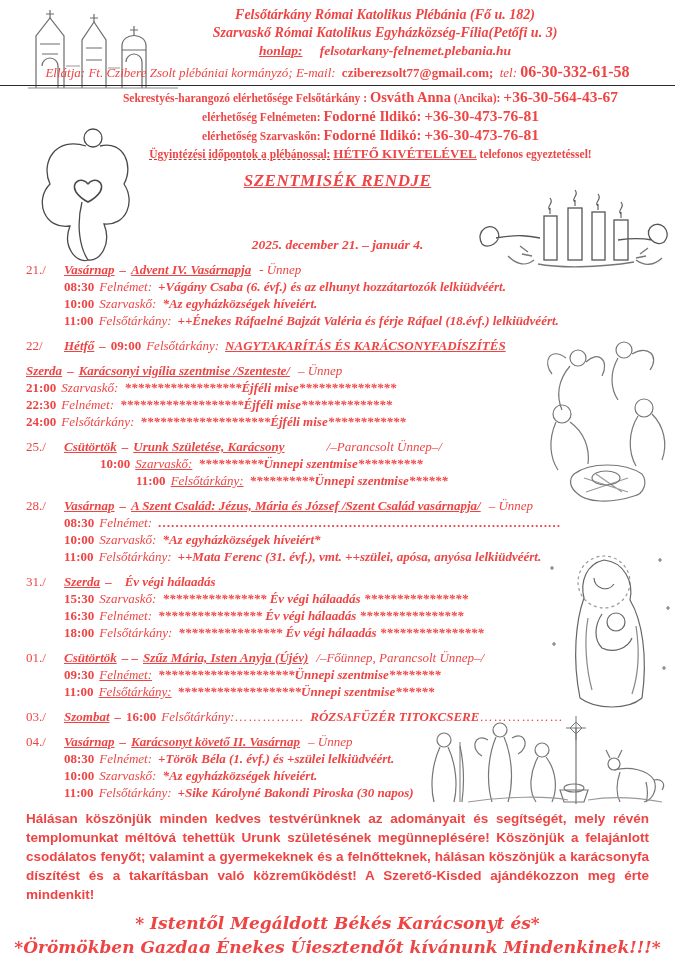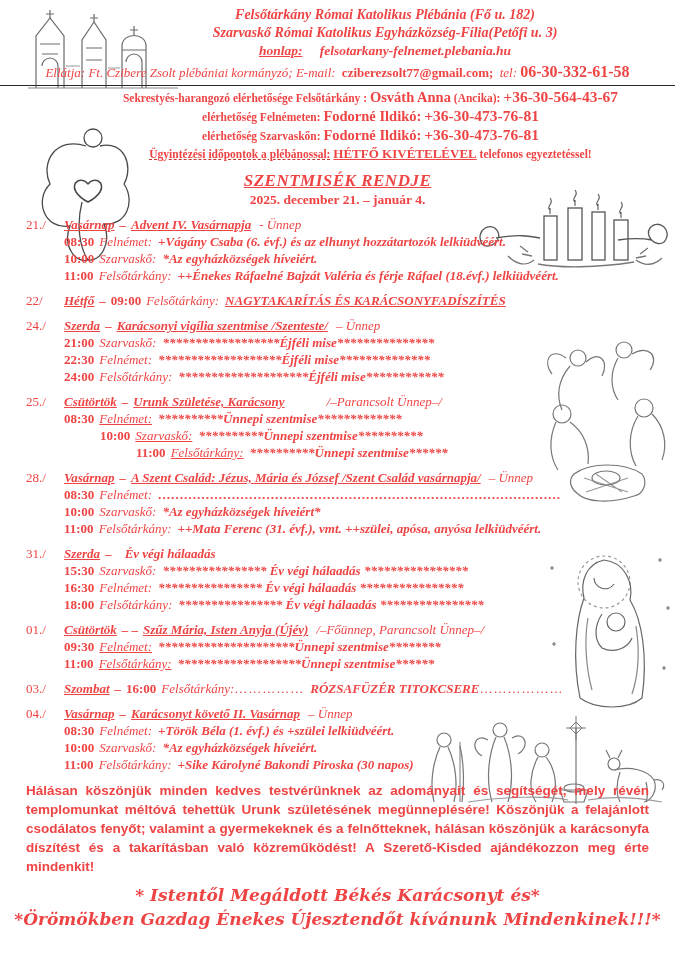--- a/index.html
+++ b/index.html
@@ -24,21 +24,21 @@
   .sac .l1{font-size:11.5px;font-weight:bold;line-height:18px;}
   .sac .big{font-size:14.5px;}
   .sac .huge{font-size:15.5px;}
   .sac .l4{font-size:11.5px;font-weight:bold;line-height:17px;}
   .sac .redu{text-decoration:underline;text-decoration-style:dashed;text-decoration-color:#c0392b;}
   .sac .blku{text-decoration:underline;font-size:13px;}
 
   
   .title-block{text-align:center;margin-top:8px;}
   .title-main{font-size:17px;font-weight:bold;font-style:italic;text-decoration:underline;letter-spacing:.5px;line-height:20px;}
-  .title-date{font-size:13.5px;font-weight:bold;line-height:17px;}
+  .title-date{font-size:13.5px;font-weight:bold;font-style:italic;line-height:17px;margin-top:45px;}
 
   
   .schedule{margin-top:8px;}
   .entry{display:flex;margin:0 8px 8px 26px;}
   .num{width:38px;flex:0 0 38px;font-size:13px;line-height:17px;}
   .ebody{flex:1;}
   .ehead,.mass{font-size:13px;line-height:17px;white-space:nowrap;}
   .day{font-weight:bold;font-style:italic;text-decoration:underline;}
   .sep{font-weight:bold;font-style:italic;margin:0 5px;}
   .etitle{font-weight:bold;font-style:italic;text-decoration:underline;}
@@ -209,33 +209,31 @@
             <div class="mass ind0"><span class="mtime">11:00</span><span class="mplace">Felsőtárkány:</span><span class="mtext">++Énekes Ráfaelné Bajzát Valéria és férje Ráfael (18.évf.) lelkiüdvéért.</span></div>
           </div>
         </div>
         <div class="entry">
           <span class="num">22/</span>
           <div class="ebody">
             <div class="ehead"><span class="day">Hétfő</span><span class="sep">–</span><span class="mtime">09:00</span><span class="mplace">Felsőtárkány:</span><span class="hl u">NAGYTAKARÍTÁS ÉS KARÁCSONYFADÍSZÍTÉS</span></div>
           </div>
         </div>
         <div class="entry">
-          <span class="num">24./</span>
           <div class="ebody">
             <div class="ehead"><span class="day">Szerda</span><span class="sep">–</span><span class="etitle">Karácsonyi vigília szentmise /Szenteste/</span><span class="esuffix">– Ünnep</span></div>
             <div class="mass ind0"><span class="mtime">21:00</span><span class="mplace">Szarvaskő:</span><span class="mtext">******************Éjféli mise***************</span></div>
             <div class="mass ind0"><span class="mtime">22:30</span><span class="mplace">Felnémet:</span><span class="mtext">*******************Éjféli mise**************</span></div>
             <div class="mass ind0"><span class="mtime">24:00</span><span class="mplace">Felsőtárkány:</span><span class="mtext">********************Éjféli mise************</span></div>
           </div>
         </div>
         <div class="entry">
           <span class="num">25./</span>
           <div class="ebody">
             <div class="ehead"><span class="day">Csütörtök</span><span class="sep">–</span><span class="etitle">Urunk Születése, Karácsony</span><span class="esuffix gap">/–Parancsolt Ünnep–/</span></div>
-            <div class="mass ind0"><span class="mtime">08:30</span><span class="mplace u">Felnémet:</span><span class="mtext">**********Ünnepi szentmise*************</span></div>
             <div class="mass ind1"><span class="mtime">10:00</span><span class="mplace u">Szarvaskő:</span><span class="mtext">**********Ünnepi szentmise**********</span></div>
             <div class="mass ind2"><span class="mtime">11:00</span><span class="mplace u">Felsőtárkány:</span><span class="mtext">**********Ünnepi szentmise******</span></div>
           </div>
         </div>
         <div class="entry">
           <span class="num">28./</span>
           <div class="ebody">
             <div class="ehead"><span class="day">Vasárnap</span><span class="sep">–</span><span class="etitle">A Szent Család: Jézus, Mária és József /Szent Család vasárnapja/</span><span class="esuffix">– Ünnep</span></div>
             <div class="mass ind0"><span class="mtime">08:30</span><span class="mplace">Felnémet:</span><span class="mtext">…………………………………………………………………………………</span></div>
             <div class="mass ind0"><span class="mtime">10:00</span><span class="mplace">Szarvaskő:</span><span class="mtext">*Az egyházközségek híveiért*</span></div>

